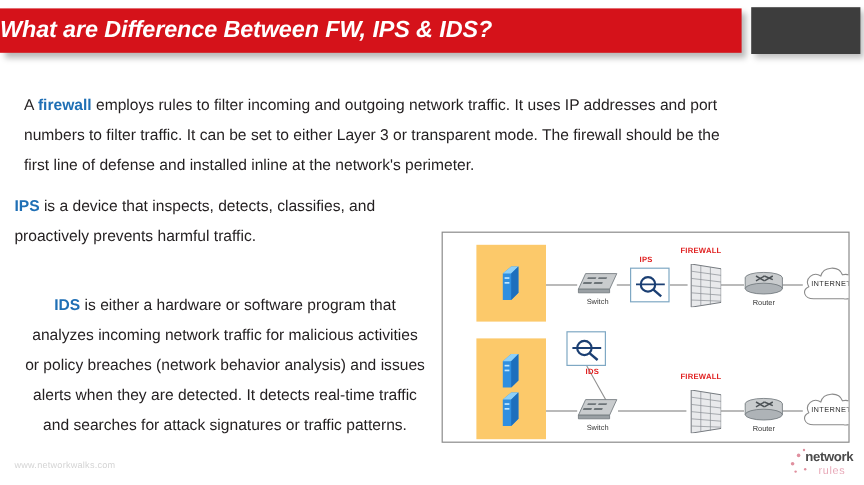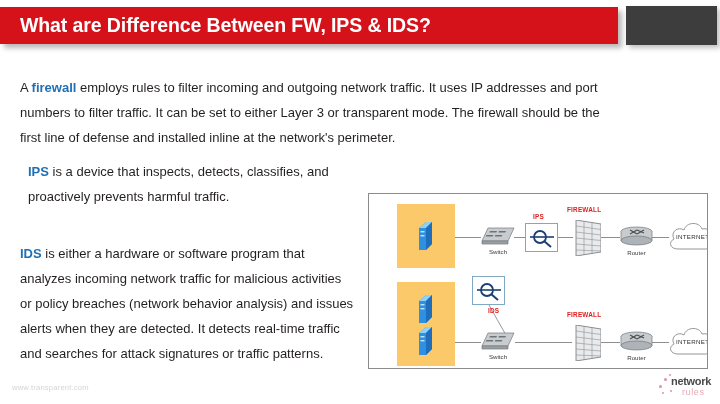--- a/index.html
+++ b/index.html
@@ -26,22 +26,23 @@
     background: #d5121a;
     box-shadow: 4px 4px 5px rgba(0,0,0,0.28);
     display: flex;
     align-items: center;
   }
   #title-text {
     color: #ffffff;
     font-size: 19.5px;
     font-weight: bold;
     letter-spacing: -0.1px;
-    padding-left: 20px;
+    padding-left: 0;
     white-space: nowrap;
+    font-style: italic;
   }
   #corner-block {
     position: absolute;
     left: 626px;
     top: 6px;
     width: 91px;
     height: 39px;
     background: #3d3d3d;
     box-shadow: 3px 3px 5px rgba(0,0,0,0.25);
   }
@@ -49,22 +50,22 @@
   
   .para {
     position: absolute;
     font-size: 13px;
     line-height: 25px;
     color: #231f20;
   }
   .kw { color: #1f6fb5; font-weight: bold; }
 
   #para-firewall { left: 20px; top: 62px; width: 603px; }
-  #para-ips      { left: 28px; top: 146px; width: 330px; }
-  #para-ids      { left: 20px; top: 228px; width: 335px; }
+  #para-ips      { left: 12px; top: 146px; width: 330px; }
+  #para-ids      { left: 20px; top: 228px; width: 335px; text-align: center; }
 
   
   #footer-url {
     position: absolute;
     left: 12px;
     top: 383px;
     font-size: 7.6px;
     color: #d4d4d4;
     letter-spacing: 0.2px;
   }
@@ -169,21 +170,21 @@
   <span id="title-text">What are Difference Between FW, IPS &amp; IDS?</span>
 </div>
 <div id="corner-block"></div>
 
 <p class="para" id="para-firewall"><span>A </span><span class="kw">firewall</span><span> employs rules to filter incoming and outgoing network traffic. It uses IP addresses and port numbers to filter traffic. It can be set to either Layer 3 or transparent mode. The firewall should be the first line of defense and installed inline at the network's perimeter.</span></p>
 
 <p class="para" id="para-ips"><span class="kw">IPS</span><span> is a device that inspects, detects, classifies, and proactively prevents harmful traffic.</span></p>
 
 <p class="para" id="para-ids"><span class="kw">IDS</span><span> is either a hardware or software program that analyzes incoming network traffic for malicious activities or policy breaches (network behavior analysis) and issues alerts when they are detected. It detects real-time traffic and searches for attack signatures or traffic patterns.</span></p>
 
-<div id="footer-url">www.transparent.com</div>
+<div id="footer-url">www.networkwalks.com</div>
 
 <div id="logo">
   <span class="logo-dot" style="left:2px;  top:11px; width:3px; height:3px;"></span>
   <span class="logo-dot" style="left:7px;  top:4px;  width:3px; height:3px;"></span>
   <span class="logo-dot" style="left:5px;  top:18px; width:2px; height:2px;"></span>
   <span class="logo-dot" style="left:13px; top:16px; width:2px; height:2px;"></span>
   <span class="logo-dot" style="left:12px; top:0px;  width:2px; height:2px;"></span>
   <span id="logo-network">network</span>
   <span id="logo-walks">rules</span>
 </div>

